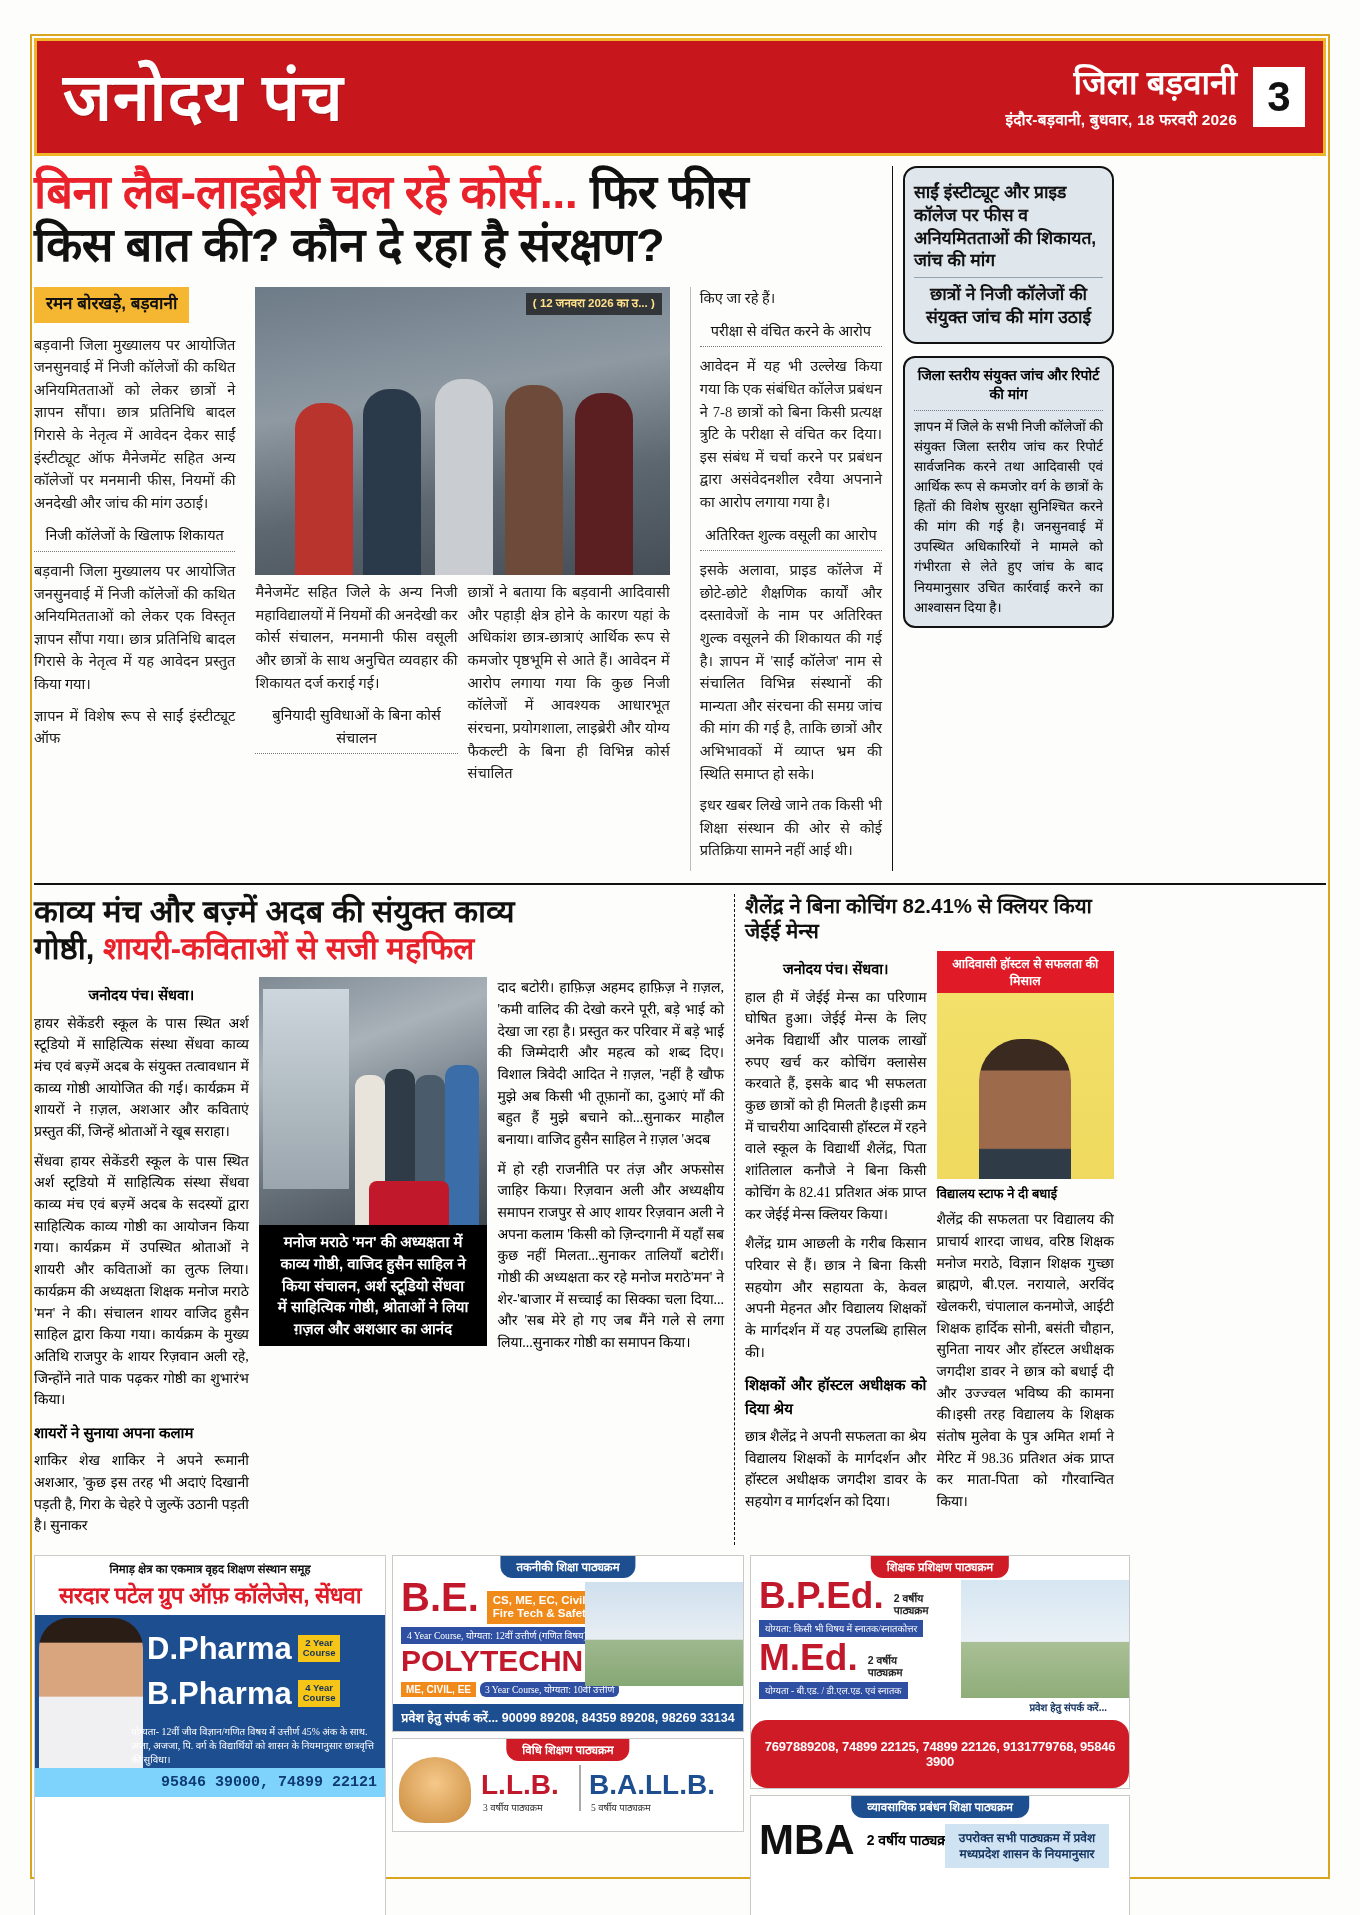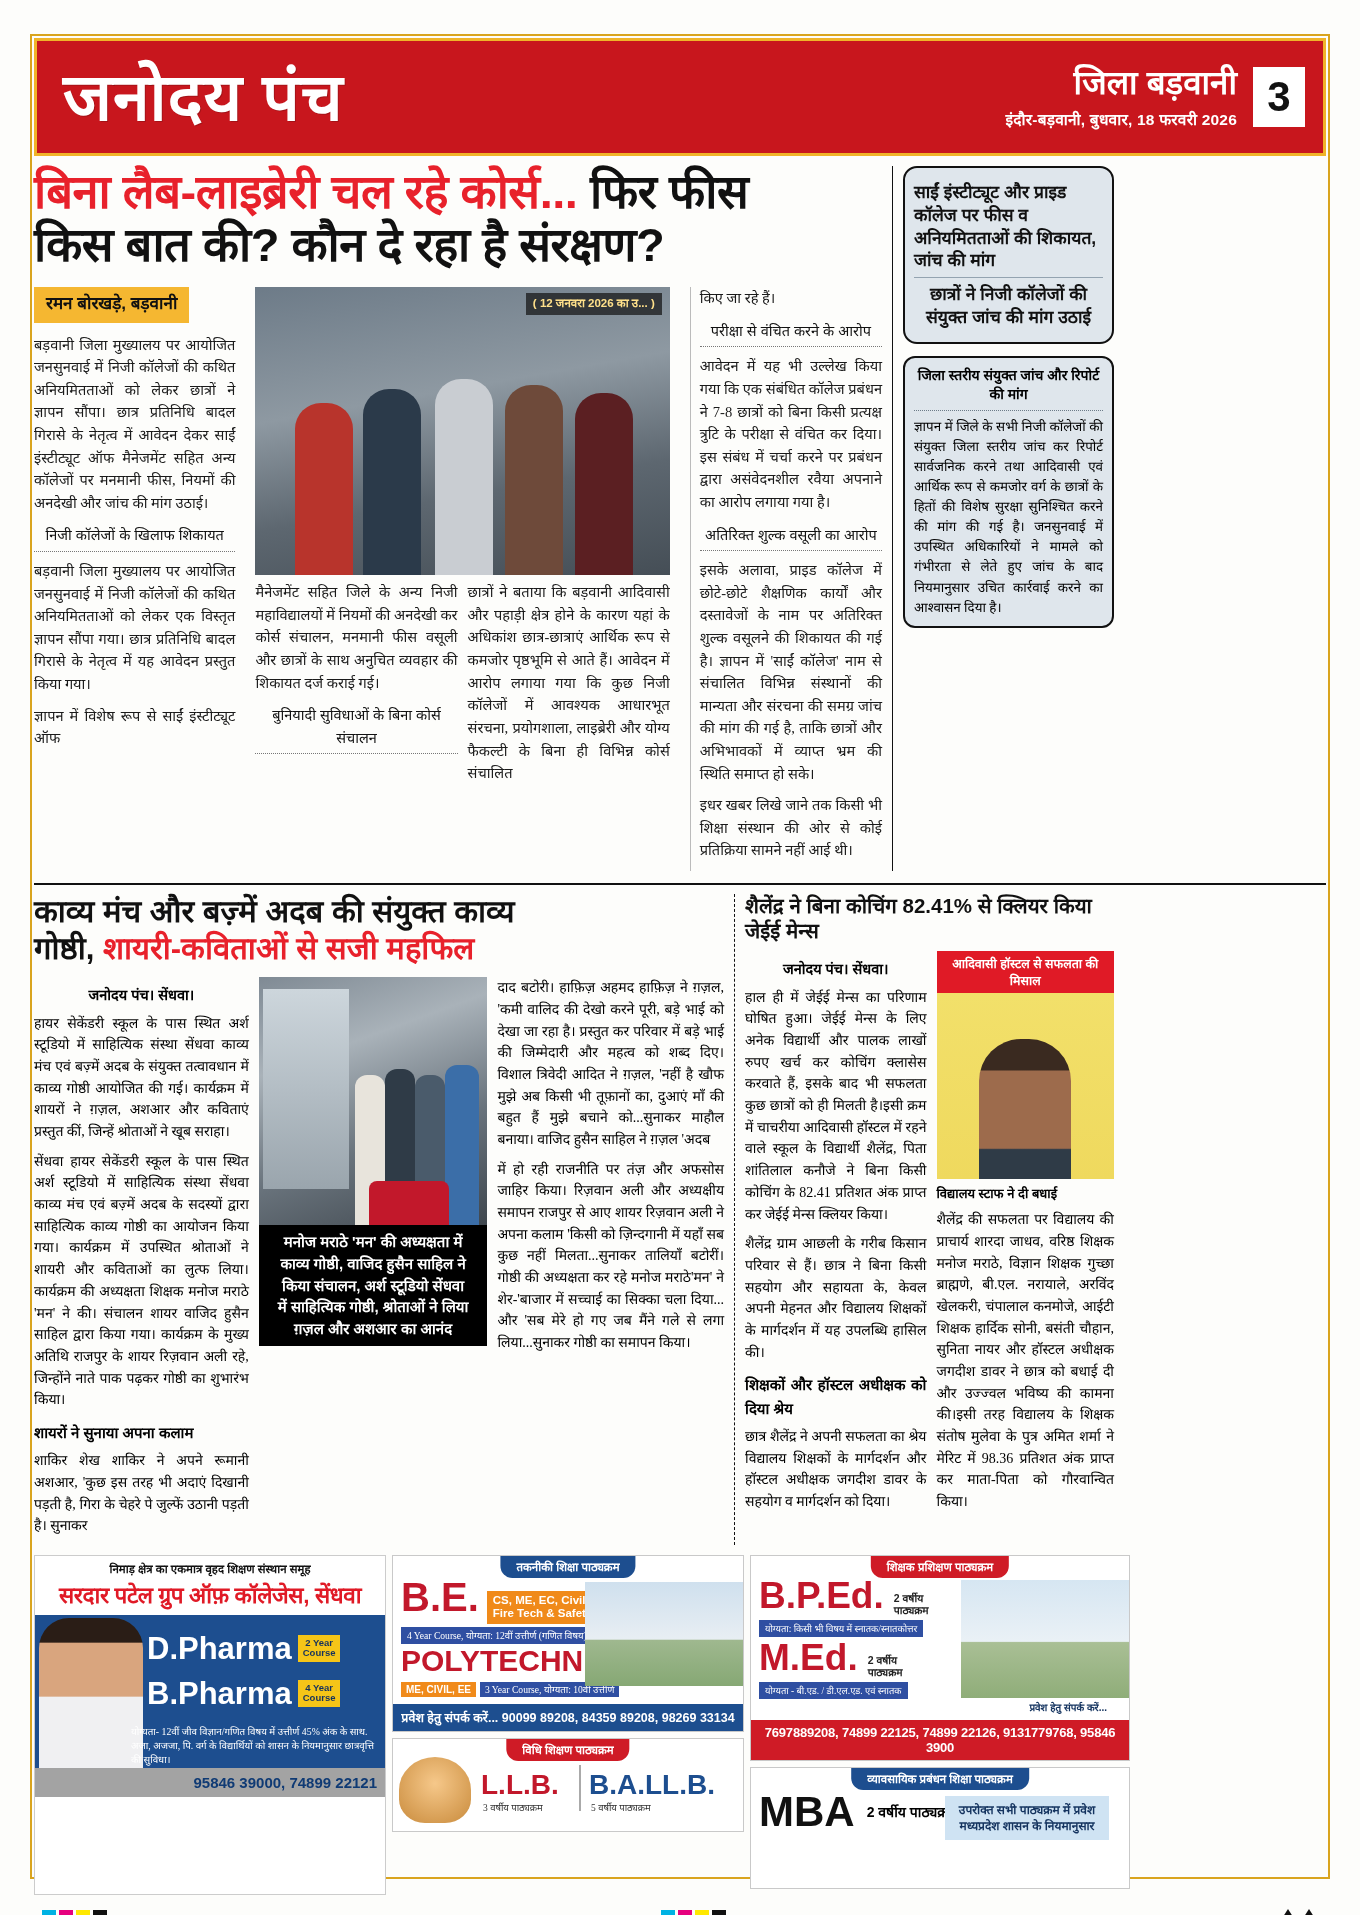--- a/index.html
+++ b/index.html
@@ -239,22 +239,22 @@
     padding: 3px 5px; text-align: center;
   }
   .ad1-elig {
     position: absolute; left: 96px; top: 110px; right: 6px;
     color: #fff; font-size: 9.8px; line-height: 1.45;
   }
   .ad1-girl {
     position: absolute; left: 4px; bottom: 0; width: 104px; height: 150px;
   }
   .ad1-phone {
-    background: #a3a3a3; color: #0f3a74;
-    font-family: Liberation Sans, sans-serif;
+    background: #7dd3fc; color: #0f3a74;
+    font-family: Liberation Mono, monospace;
     font-weight: bold; font-size: 15px; text-align: right;
     padding: 6px 8px 6px 0;
   }
 
   .adcard { background: #fff; border: 1px solid #c9c9c9; margin-bottom: 6px; position: relative; }
   .adcard .pill {
     position: absolute; left: 50%; transform: translateX(-50%); top: 0;
     color: #fff; font-family: "Liberation Sans", sans-serif;
     font-weight: bold; font-size: 11.5px; padding: 3px 16px 4px;
     border-radius: 0 0 12px 12px; white-space: nowrap;
@@ -273,21 +273,21 @@
     font-weight: bold; font-size: 11.5px; line-height: 1.2; padding: 3px 6px;
     display: inline-block; vertical-align: middle; margin-left: 4px;
   }
   .ad2-be .sub {
     background: #2f4fa2; color: #fff; font-size: 9.6px; padding: 2px 6px;
     display: inline-block; margin-top: 3px;
   }
   .ad2-be .poly { color: #c2182b; font-size: 30px; margin-top: 3px; }
   .ad2-be .sub2 { margin-top: 3px; }
   .ad2-be .sub2 .o { background: #f08a1a; color: #fff; font-size: 10px; padding: 2px 5px; font-weight: bold; font-family:"Liberation Sans",sans-serif;}
-  .ad2-be .sub2 .b { background: #2f4fa2; color: #fff; font-size: 9.6px; padding: 2px 5px; }
+  .ad2-be .sub2 .b { background: #2f4fa2; color: #fff; font-size: 9.6px; padding: 2px 5px; border-radius: 6px; }
   .ad2-bldg {
     position: absolute; right: 0; top: 26px; width: 158px; height: 104px;
     background: linear-gradient(180deg,#cfe0ee 0%,#e8eef3 55%,#9fb88f 56%,#86a874 100%);
   }
   .ad-contact {
     background: #1d4e8f; color: #fff; text-align: center;
     font-family: "Liberation Sans", sans-serif; font-weight: bold;
     font-size: 12.5px; padding: 5px 2px;
   }
   .ad2-law { height: 92px; position: relative; }
@@ -303,21 +303,21 @@
   .ad3-bped .bp { color: #c2182b; font-size: 37px; }
   .ad3-bped .yrs { font-family:"Liberation Sans",sans-serif; font-weight:bold; font-size: 10.5px; display:inline-block; vertical-align: middle; margin-left: 6px; color:#222; line-height:1.2;}
   .ad3-bped .elig { background: #2f4fa2; color: #fff; font-size: 9.4px; padding: 2px 6px; display: inline-block; margin: 3px 0; }
   .ad3-bped .bldg {
     position: absolute; right: 0; top: 24px; width: 168px; height: 118px;
     background: linear-gradient(180deg,#d6e6f2 0%,#eaf1f6 52%,#a9bf95 53%,#8fad79 100%);
   }
   .ad3-phones {
     background: #cf1b26; color: #fff; text-align: center;
     font-family: "Liberation Sans", sans-serif; font-weight: bold;
-    font-size: 13px; padding: 5px 2px; letter-spacing: -.2px;
+    font-size: 13px; padding: 19px 2px; letter-spacing: -.2px; border-radius: 16px;
   }
   .ad3-mba { height: 120px; position: relative; padding: 24px 0 0 8px; }
   .ad3-mba .m { font-size: 42px; color: #111; display: inline-block; vertical-align: middle; }
   .ad3-mba .mt { font-family:"Liberation Sans",sans-serif; font-weight: bold; font-size: 14px; display:inline-block; vertical-align: middle; margin-left: 8px;}
   .ad3-mba .note {
     position: absolute; right: 20px; top: 28px; width: 164px;
     background: #cfe3f3; color: #14335f; font-family:"Liberation Sans",sans-serif;
     font-weight: bold; font-size: 12px; line-height: 1.35; text-align: center; padding: 6px 5px;
   }
 

